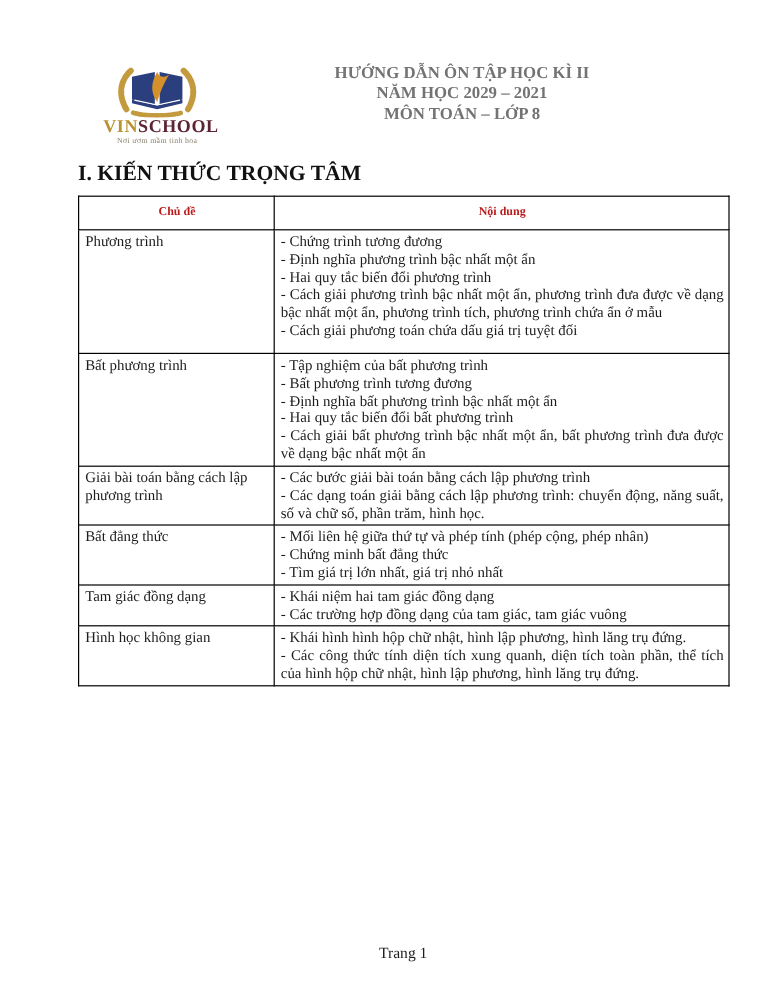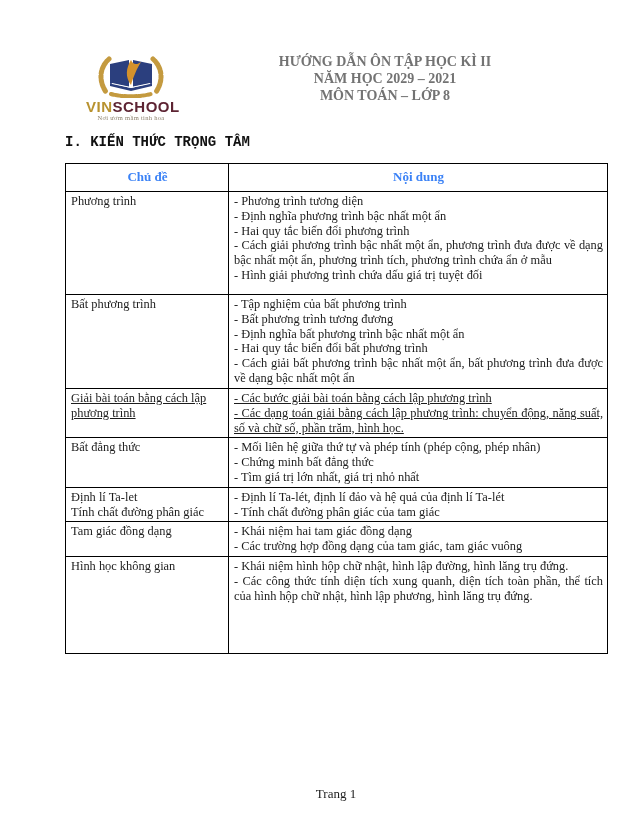--- a/index.html
+++ b/index.html
@@ -17,65 +17,65 @@
   }
 
   
   .logo {
     position: absolute; left: 86px; top: 56px;
     width: 90px; text-align: center;
   }
   .logo-emblem { display: block; margin: 0 auto; }
   .logo-word {
     margin-top: 1px;
-    font-family: Liberation Sans, sans-serif;
+    font-family: Liberation Serif, serif;
     font-weight: bold; font-size: 15px; letter-spacing: 0.5px;
     line-height: 15px; white-space: nowrap;
   }
   .logo-word .vin   { color: #b8922f; }
   .logo-word .school{ color: #5d2433; }
   .logo-tagline {
     font-size: 6.5px; color: #8a7f6a; line-height: 8px;
     letter-spacing: 0.3px;
   }
 
   
   .title-block {
     position: absolute; left: 190px; top: 53px; width: 390px;
     text-align: center; font-weight: bold; font-size: 14px;
     line-height: 17px; color: #737373;
   }
 
   
   .section-heading {
     position: absolute; left: 65px; top: 134px;
-    font-weight: bold; font-size: 14px; color: #111; font-family: Liberation Mono, monospace;
+    font-weight: bold; font-size: 18px; color: #111;
   }
 
   
   table.topics {
     position: absolute; left: 65px; top: 163px;
     width: 543px; border-collapse: collapse; table-layout: fixed;
     font-size: 12.4px; line-height: 14.8px;
   }
   table.topics col.c1 { width: 163px; }
   table.topics th, table.topics td {
     border: 1px solid #000;
     vertical-align: top;
     padding: 2px 4px 2px 5px;
   }
   table.topics th {
     height: 28px; text-align: center; vertical-align: middle;
-    font-size: 13px; font-weight: bold; color: #3b82f6;
+    font-size: 10px; font-weight: bold; color: #b91c1c;
   }
   td.content-cell { text-align: justify; }
   td.topic-cell   { text-align: left; }
   #topics-tbody tr:nth-of-type(1) { height: 103px; }
   #topics-tbody tr:nth-of-type(2) { height: 94px; }
-  #topics-tbody tr:nth-of-type(3) { height: 49px; text-decoration: underline; }
+  #topics-tbody tr:nth-of-type(3) { height: 49px; }
   #topics-tbody tr:nth-of-type(4) { height: 49px; margin-top: 12px; }
   #topics-tbody tr:nth-of-type(5) { height: 33px; }
   #topics-tbody tr:nth-of-type(6) { height: 32px; }
   #topics-tbody tr:nth-of-type(7) { height: 97px; margin-top: 32px; }
 
   
   .footer {
     position: absolute; top: 786px; left: 16px; width: 640px;
     text-align: center; font-size: 13px; color: #1c1c1c;
   }
@@ -126,25 +126,25 @@
         <th>Chủ đề</th>
         <th>Nội dung</th>
       </tr>
     </thead>
     <tbody id="topics-tbody">
         <tr>
           <td class="topic-cell">
             <div>Phương trình</div>
           </td>
           <td class="content-cell">
-            <div class="bullet">- Phương trình tương diện</div>
+            <div class="bullet">- Chứng trình tương đương</div>
             <div class="bullet">- Định nghĩa phương trình bậc nhất một ẩn</div>
             <div class="bullet">- Hai quy tắc biến đổi phương trình</div>
             <div class="bullet">- Cách giải phương trình bậc nhất một ẩn, phương trình đưa được về dạng bậc nhất một ẩn, phương trình tích, phương trình chứa ẩn ở mẫu</div>
-            <div class="bullet">- Hình giải phương trình chứa dấu giá trị tuyệt đối</div>
+            <div class="bullet">- Cách giải phương toán chứa dấu giá trị tuyệt đối</div>
           </td>
         </tr>
         <tr>
           <td class="topic-cell">
             <div>Bất phương trình</div>
           </td>
           <td class="content-cell">
             <div class="bullet">- Tập nghiệm của bất phương trình</div>
             <div class="bullet">- Bất phương trình tương đương</div>
             <div class="bullet">- Định nghĩa bất phương trình bậc nhất một ẩn</div>
@@ -166,43 +166,33 @@
             <div>Bất đẳng thức</div>
           </td>
           <td class="content-cell">
             <div class="bullet">- Mối liên hệ giữa thứ tự và phép tính (phép cộng, phép nhân)</div>
             <div class="bullet">- Chứng minh bất đẳng thức</div>
             <div class="bullet">- Tìm giá trị lớn nhất, giá trị nhỏ nhất</div>
           </td>
         </tr>
         <tr>
           <td class="topic-cell">
-            <div>Định lí Ta-let</div>
-            <div>Tính chất đường phân giác</div>
-          </td>
-          <td class="content-cell">
-            <div class="bullet">- Định lí Ta-lét, định lí đảo và hệ quả của định lí Ta-lét</div>
-            <div class="bullet">- Tính chất đường phân giác của tam giác</div>
-          </td>
-        </tr>
-        <tr>
-          <td class="topic-cell">
             <div>Tam giác đồng dạng</div>
           </td>
           <td class="content-cell">
             <div class="bullet">- Khái niệm hai tam giác đồng dạng</div>
             <div class="bullet">- Các trường hợp đồng dạng của tam giác, tam giác vuông</div>
           </td>
         </tr>
         <tr>
           <td class="topic-cell">
             <div>Hình học không gian</div>
           </td>
           <td class="content-cell">
-            <div class="bullet">- Khái niệm hình hộp chữ nhật, hình lập đường, hình lăng trụ đứng.</div>
+            <div class="bullet">- Khái hình hình hộp chữ nhật, hình lập phương, hình lăng trụ đứng.</div>
             <div class="bullet">- Các công thức tính diện tích xung quanh, diện tích toàn phần, thể tích của hình hộp chữ nhật, hình lập phương, hình lăng trụ đứng.</div>
           </td>
         </tr>
       </tbody>
   </table>
 
   <div class="footer">Trang 1</div>
 
 </div>
 

